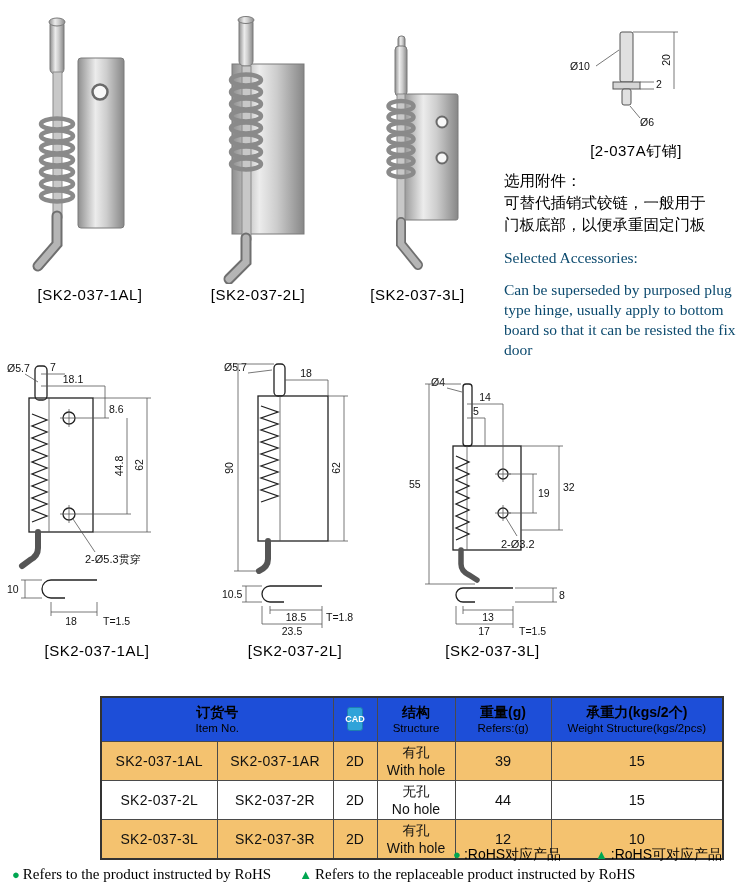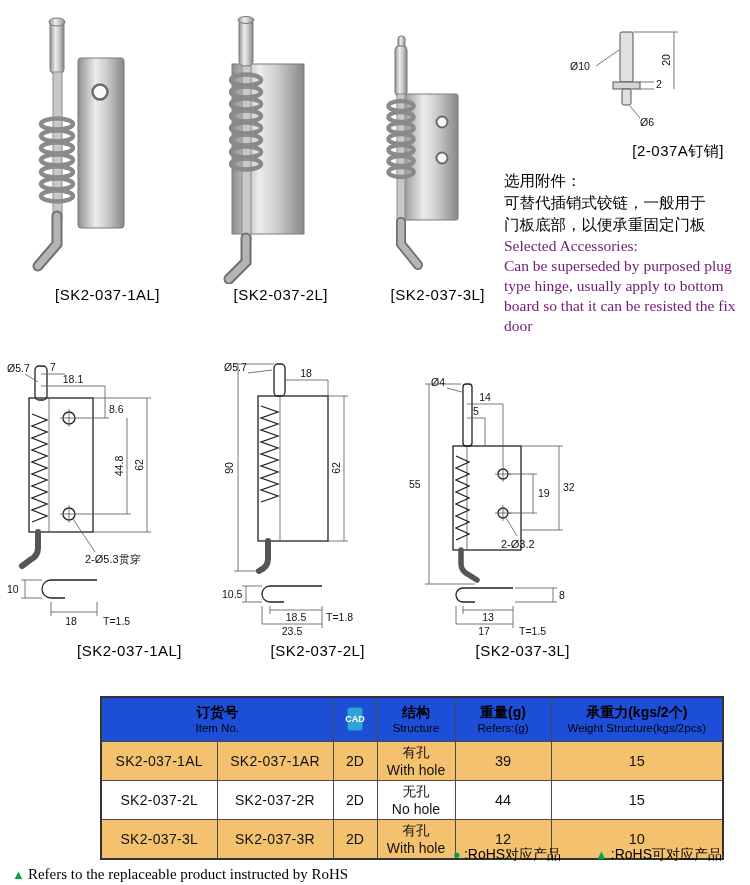--- a/index.html
+++ b/index.html
@@ -1,31 +1,31 @@
 <!DOCTYPE html>
 <html><head>
 <meta charset="utf-8">
 <style>
   * { margin:0; padding:0; box-sizing:border-box; }
   html,body { background:#fff; }
   body { width:750px; height:885px; font-family:"Liberation Sans",sans-serif; color:#111; }
   .page { position:relative; width:750px; height:885px; background:#fff; overflow:hidden; }
   .abs { position:absolute; }
-  .caption { font-size:15px; color:#000; text-align:right; letter-spacing:0.5px; white-space:nowrap; }
+  .caption { font-size:15px; color:#000; text-align:center; letter-spacing:0.5px; white-space:nowrap; }
   
   .part { fill:none; stroke:#222; stroke-width:1.3; }
   .thin { stroke:#555; stroke-width:0.8; fill:none; }
   .dimtext { font-family:"Liberation Sans",sans-serif; font-size:10.5px; fill:#111; }
   .dimcn { font-size:11px; }
   .coil { fill:none; stroke:#8a8a8a; stroke-width:4.5; }
   .hookline { fill:none; stroke:#555; stroke-linecap:round; }
   
   .accessories { width:244px; }
   .acc-cn { font-size:15.5px; line-height:22px; color:#000; }
-  .acc-en { font-family:"Liberation Serif",serif; font-size:15.5px; line-height:20px; color:#701a75; }
+  .acc-en { font-family:"Liberation Serif",serif; font-size:15.5px; line-height:20px; color:#0c4a6e;margin-top:12px; }
   
   table.spec { border-collapse:collapse; table-layout:fixed; width:622px; border:2px solid #333; }
   table.spec th, table.spec td { border:1px solid #4a4a4a; text-align:center; vertical-align:middle; padding:2px; }
   table.spec thead th { background:#1d4ed8; height:44px; }
   .h-cn { font-size:14px; font-weight:bold; color:#000; }
   .h-en { font-size:11.5px; font-weight:normal; color:#000; }
   tr.rowdata { height:34px; }
   tr.row-hl { background:#f4c26f; }
   td.itemcell { font-size:14px; letter-spacing:0.3px; }
   td.cadcell { font-size:14px; }
@@ -379,16 +379,17 @@
       </tr>
     </tbody>
   </table>
 
   <div class="abs legend-top" style="left:300px;top:846px;width:422px">
     <span class="sym">●</span><span>:RoHS对应产品</span>
     <span style="display:inline-block;width:26px"></span>
     <span class="sym">▲</span><span>:RoHS可对应产品</span>
   </div>
   <div class="abs legend-bottom" style="left:12px;top:866px;width:736px">
+    <span><span class="sym">●</span><span>Refers to the product instructed by RoHS</span></span>
     <span><span class="sym">▲</span><span>Refers to the replaceable product instructed by RoHS</span></span>
   </div>
 
 </div>
 
 </body></html>

